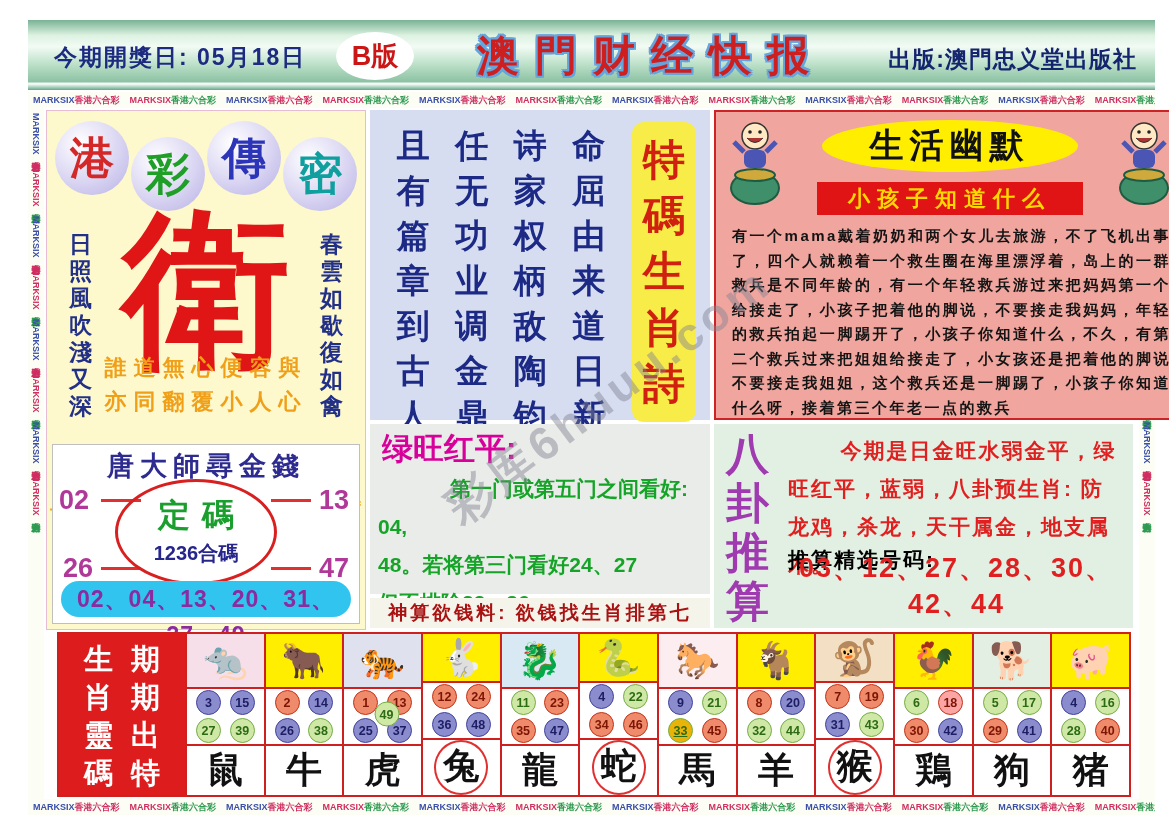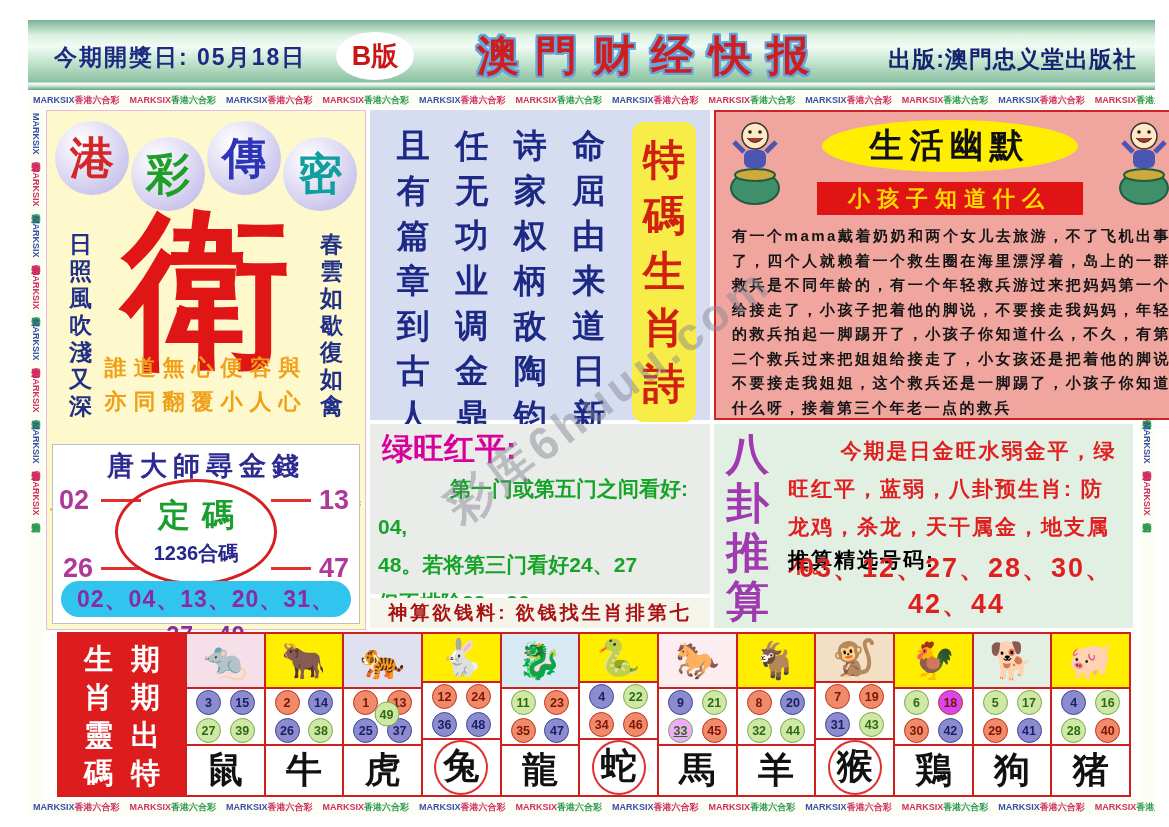--- a/index.html
+++ b/index.html
@@ -378,21 +378,21 @@
         </div>
         <div class="zt-char">
           <span class="circled">蛇</span>
         </div>
       </div>
       <div class="zt-col">
         <div class="zt-pic" style="background: rgb(252, 238, 240);">🐎</div>
         <div class="zt-balls">
           <div class="ball" style="background: rgb(138, 140, 206); border: 1.5px solid rgb(65, 67, 156); color: rgb(28, 29, 98);">9</div>
           <div class="ball" style="background: rgb(207, 232, 166); border: 1.5px solid rgb(116, 173, 69); color: rgb(44, 107, 20);">21</div>
-          <div class="ball" style="background: #f0abfc; border: 1.5px solid rgb(116, 173, 69); color: rgb(44, 107, 20); text-decoration: underline;">33</div>
+          <div class="ball" style="background: #eab308; border: 1.5px solid rgb(116, 173, 69); color: rgb(44, 107, 20); text-decoration: underline;">33</div>
           <div class="ball" style="background: rgb(239, 138, 106); border: 1.5px solid rgb(194, 51, 24); color: rgb(124, 21, 3);">45</div>
         </div>
         <div class="zt-char">
           <span>馬</span>
         </div>
       </div>
       <div class="zt-col">
         <div class="zt-pic" style="background: rgb(255, 238, 0);">🐐</div>
         <div class="zt-balls">
           <div class="ball" style="background: rgb(239, 138, 106); border: 1.5px solid rgb(194, 51, 24); color: rgb(124, 21, 3);">8</div>
@@ -413,21 +413,21 @@
           <div class="ball" style="background: rgb(207, 232, 166); border: 1.5px solid rgb(116, 173, 69); color: rgb(44, 107, 20);">43</div>
         </div>
         <div class="zt-char">
           <span class="circled">猴</span>
         </div>
       </div>
       <div class="zt-col">
         <div class="zt-pic" style="background: rgb(255, 238, 0);">🐓</div>
         <div class="zt-balls">
           <div class="ball" style="background: rgb(207, 232, 166); border: 1.5px solid rgb(116, 173, 69); color: rgb(44, 107, 20);">6</div>
-          <div class="ball" style="background: #d946ef; border: 1.5px solid rgb(194, 51, 24); color: rgb(124, 21, 3);">18</div>
+          <div class="ball" style="background: #fca5a5; border: 1.5px solid rgb(194, 51, 24); color: rgb(124, 21, 3);">18</div>
           <div class="ball" style="background: rgb(239, 138, 106); border: 1.5px solid rgb(194, 51, 24); color: rgb(124, 21, 3);">30</div>
           <div class="ball" style="background: rgb(138, 140, 206); border: 1.5px solid rgb(65, 67, 156); color: rgb(28, 29, 98);">42</div>
         </div>
         <div class="zt-char">
           <span>鶏</span>
         </div>
       </div>
       <div class="zt-col">
         <div class="zt-pic" style="background: rgb(227, 239, 226);">🐕</div>
         <div class="zt-balls">

